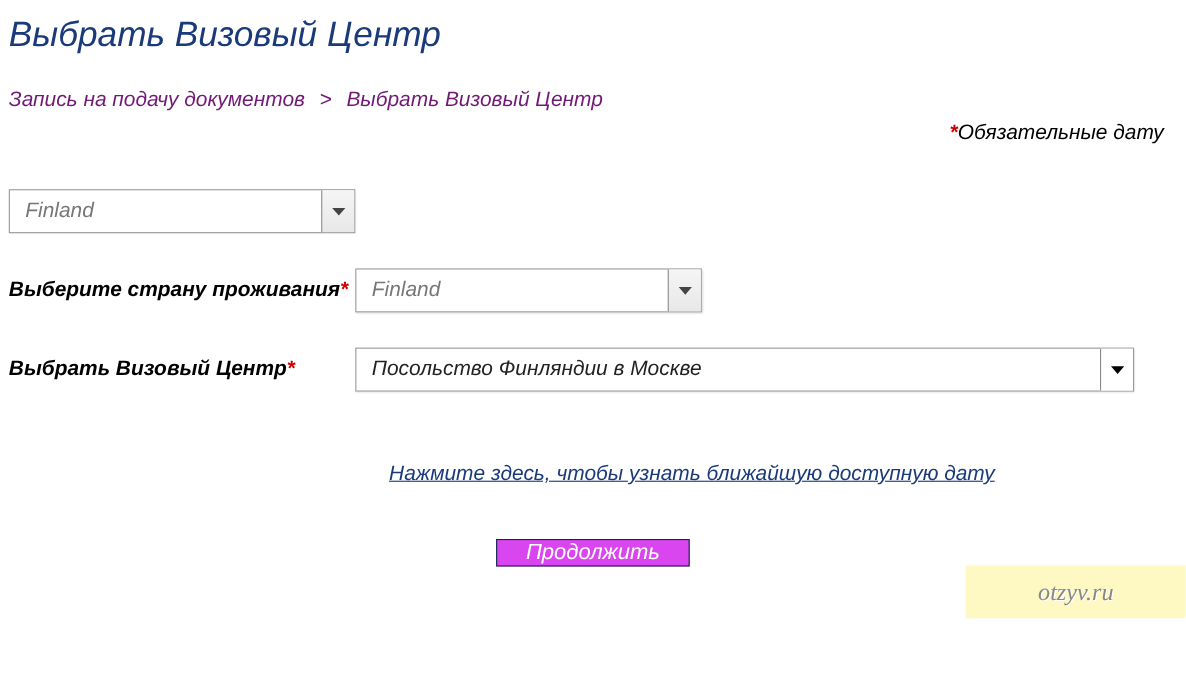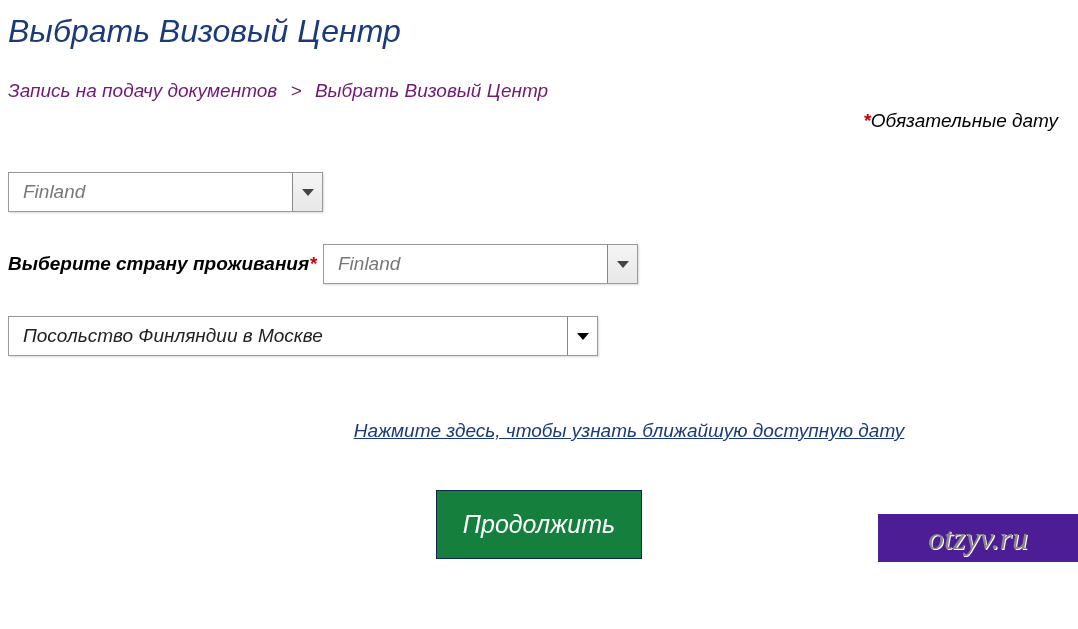--- a/index.html
+++ b/index.html
@@ -63,21 +63,21 @@
       background: #fff;
       height: 40px;
       display: flex;
       align-items: center;
       box-shadow: 1px 1px 2px rgba(0,0,0,0.15);
     }
     .select-narrow {
       width: 315px;
     }
     .select-wide {
-      width: 590px;
+      width: 708px;
     }
     .select-value {
       flex: 1;
       font-size: 19px;
       color: #777;
       padding-left: 14px;
     }
     .select-value.dark {
       color: #222;
     }
@@ -112,39 +112,39 @@
     .info-link {
       color: #1a3a7a;
       font-size: 19px;
       text-decoration: underline;
       cursor: pointer;
     }
     .button-row {
       text-align: center;
     }
     .continue-btn {
-      background: #15803d;
+      background: #d946ef;
       color: #fff;
       border: 1px solid #0a2a4a;
-      font-size: 25px;
-      padding: 19px 26px;
+      font-size: 20px;
+      padding: 0 26px;
       cursor: pointer;
       display: inline-block;
     }
     .watermark {
       position: absolute;
       right: 0;
       bottom: 67px;
       width: 200px;
       height: 48px;
-      background: #4c1d95;
+      background: #fef9c3;
       color: #888;
       font-family: Georgia, serif;
       font-style: italic;
-      font-size: 32px;
+      font-size: 22px;
       display: flex;
       align-items: center;
       justify-content: center;
       text-shadow: 1px 1px 0 #fff;
       margin-top: 39px;
     }
   </style>
 </head>
 <body>
 
@@ -175,20 +175,23 @@
   </div>
   <div class="select-wrap select-narrow">
     <div class="select-value">Finland</div>
     <div class="select-arrow">
         <div class="chevron"></div>
       </div>
   </div>
 </div>
 
 <div class="form-row">
+  <div class="form-label">
+    <span>Выбрать Визовый Центр</span><span class="asterisk">*</span>
+  </div>
   <div class="select-wrap select-wide">
     <div class="select-value dark">Посольство Финляндии в Москве</div>
     <div class="select-arrow dark-arrow">
         <div class="chevron heavy"></div>
       </div>
   </div>
 </div>
 
 <div class="form-row">
 </div>

